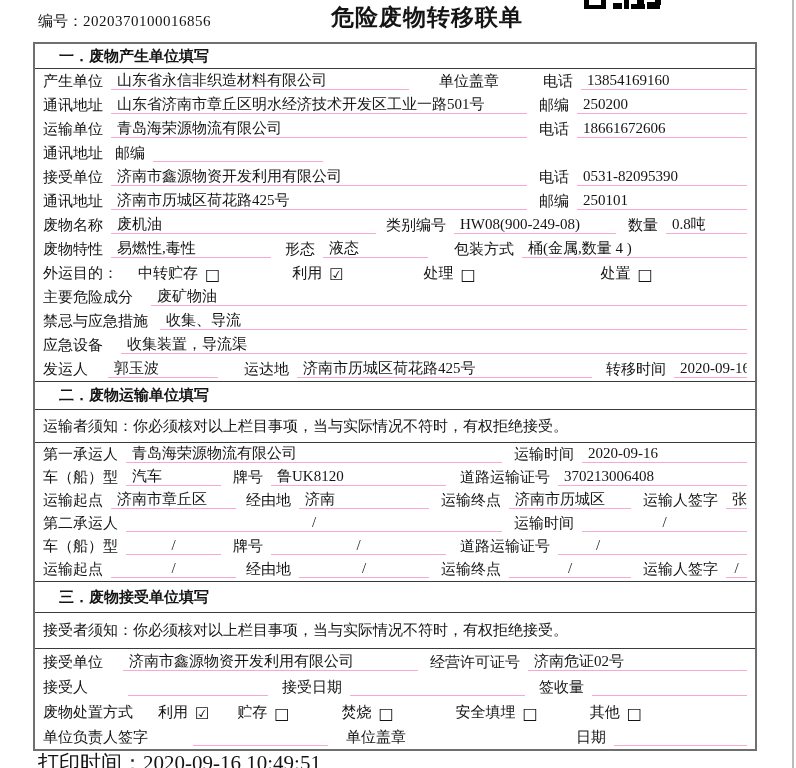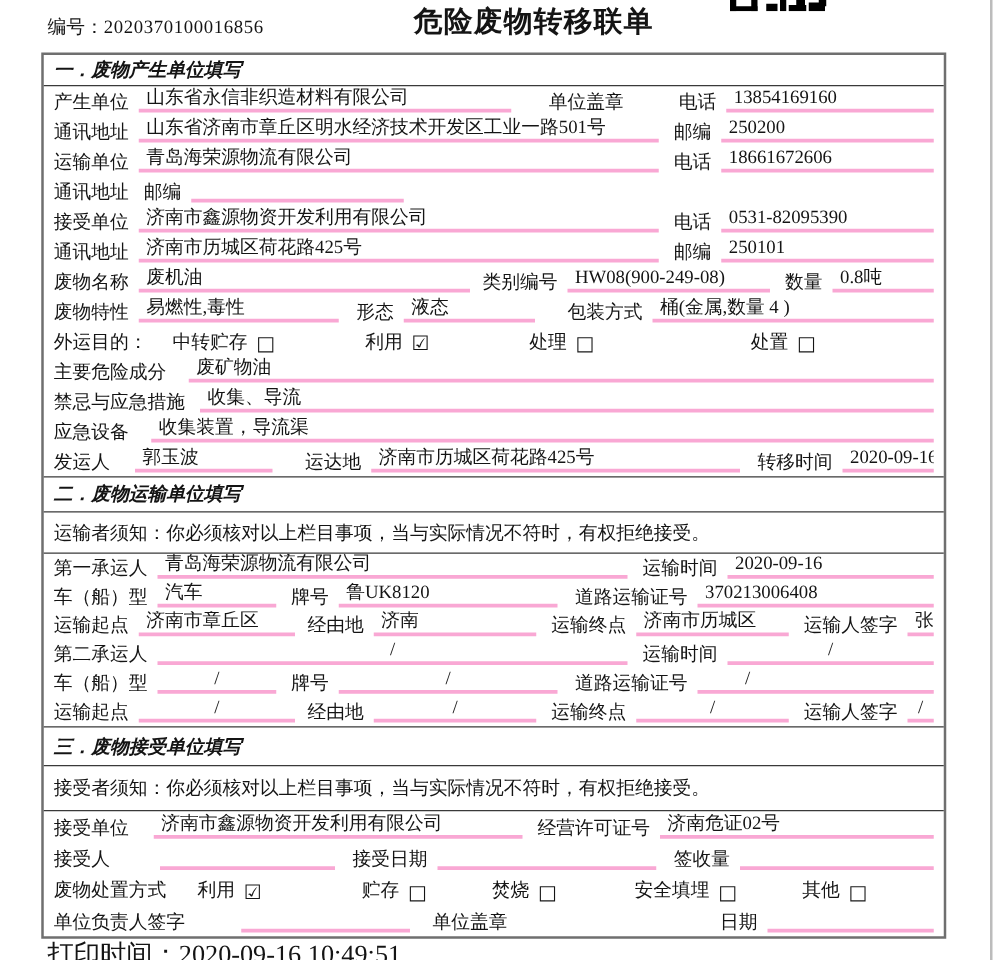--- a/index.html
+++ b/index.html
@@ -14,35 +14,35 @@
   .serial { position:absolute; left:38px; top:12px; font-size:15px; white-space:nowrap; }
   .serial .num { font-size:15px; letter-spacing:0.5px; }
   .doc-title { position:absolute; left:331px; top:2px; font-size:23px; font-weight:bold;
                font-family:"Liberation Sans","DejaVu Sans",sans-serif; letter-spacing:1px; white-space:nowrap; }
   .qr { position:absolute; left:584px; top:0; width:82px; height:9px; overflow:hidden; }
   .qr div { position:absolute; background:#000; }
 
   
   .form { position:absolute; left:33px; top:42px; width:724px; border:2px solid #6f6f6f;
           box-sizing:border-box; background:#fff; }
-  .sec-h { font-weight:bold; font-size:15px; padding:0 8px; display:flex; align-items:center;
-           border-bottom:1px solid #3a3a3a; font-family:"Liberation Sans","DejaVu Sans",sans-serif;font-style:italic; }
+  .sec-h { font-weight:bold; font-size:15px; padding:0 24px; display:flex; align-items:center;
+           border-bottom:1px solid #3a3a3a; font-family:"Liberation Sans","DejaVu Sans",sans-serif; }
   .sec-h.first { height:24px; }
   .sec-h.mid { height:27px; border-top:1px solid #3a3a3a; }
   .sec-h.last { height:30px; border-top:1px solid #3a3a3a; }
   .notice { display:flex; align-items:center; padding:0 8px; border-bottom:1px solid #3a3a3a; font-size:15px; }
   .notice.n2 { height:32px; }
   .notice.n3 { height:35px; }
 
   .r { display:flex; align-items:flex-end; padding:0 8px; font-size:15px; }
   .r.h1 { height:24px; }
   .r.h2 { height:23px; }
   .r.h3 { height:25px; }
   .lbl { white-space:nowrap; padding-bottom:2px; }
-  .val { border-bottom:3px solid #f9a8d4; padding:0 6px; margin-left:8px; margin-bottom:3px;
+  .val { border-bottom:1px solid #f9a8d4; padding:0 6px; margin-left:8px; margin-bottom:3px;
          white-space:nowrap; line-height:17px; box-sizing:border-box; overflow:hidden; }
   .fx { flex:1; }
   .ctr { text-align:center; }
   .sl { text-align:left; padding-left:38px; }
   .cbi { display:flex; align-items:flex-end; }
   .cb { font-family:"DejaVu Sans",sans-serif; font-size:16px; line-height:16px; margin-left:7px; padding-bottom:2px; }
 
   .print-line { position:absolute; left:38px; top:749px; font-size:21px; white-space:nowrap; }
 </style>
 </head>
@@ -250,21 +250,21 @@
       <span class="lbl" style="margin-left:14px">签收量</span>
       <span class="val" style="width:155px"></span>
     </div>
 
     <div class="r h3">
       <span class="lbl">废物处置方式</span>
       <span class="cbi" style="margin-left:25px">
         <span class="lbl">利用</span>
         <span class="cb">☑</span>
       </span>
-      <span class="cbi" style="margin-left:80px">
+      <span class="cbi" style="margin-left:28px">
         <span class="lbl">贮存</span>
         <span class="cb">□</span>
       </span>
       <span class="cbi" style="margin-left:52px">
         <span class="lbl">焚烧</span>
         <span class="cb">□</span>
       </span>
       <span class="cbi" style="margin-left:62px">
         <span class="lbl">安全填埋</span>
         <span class="cb">□</span>

